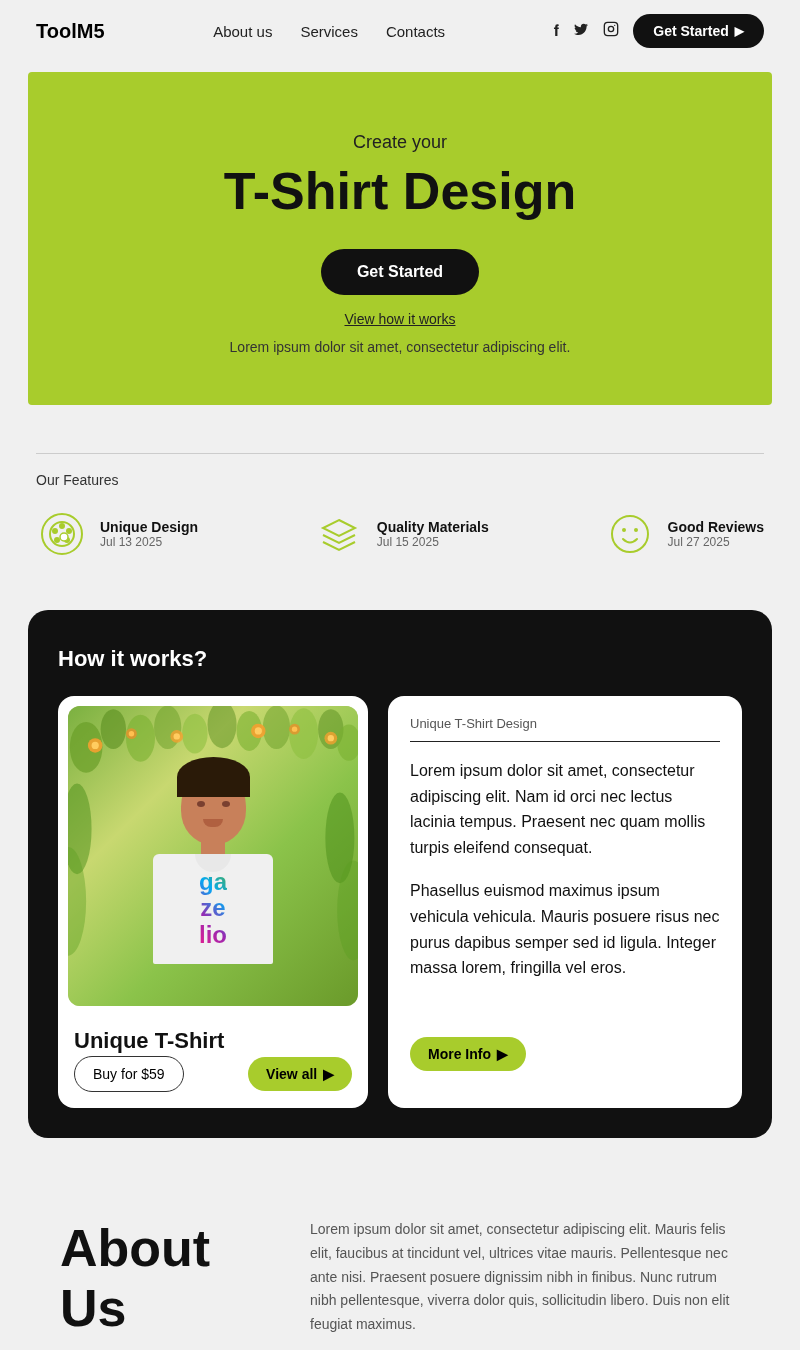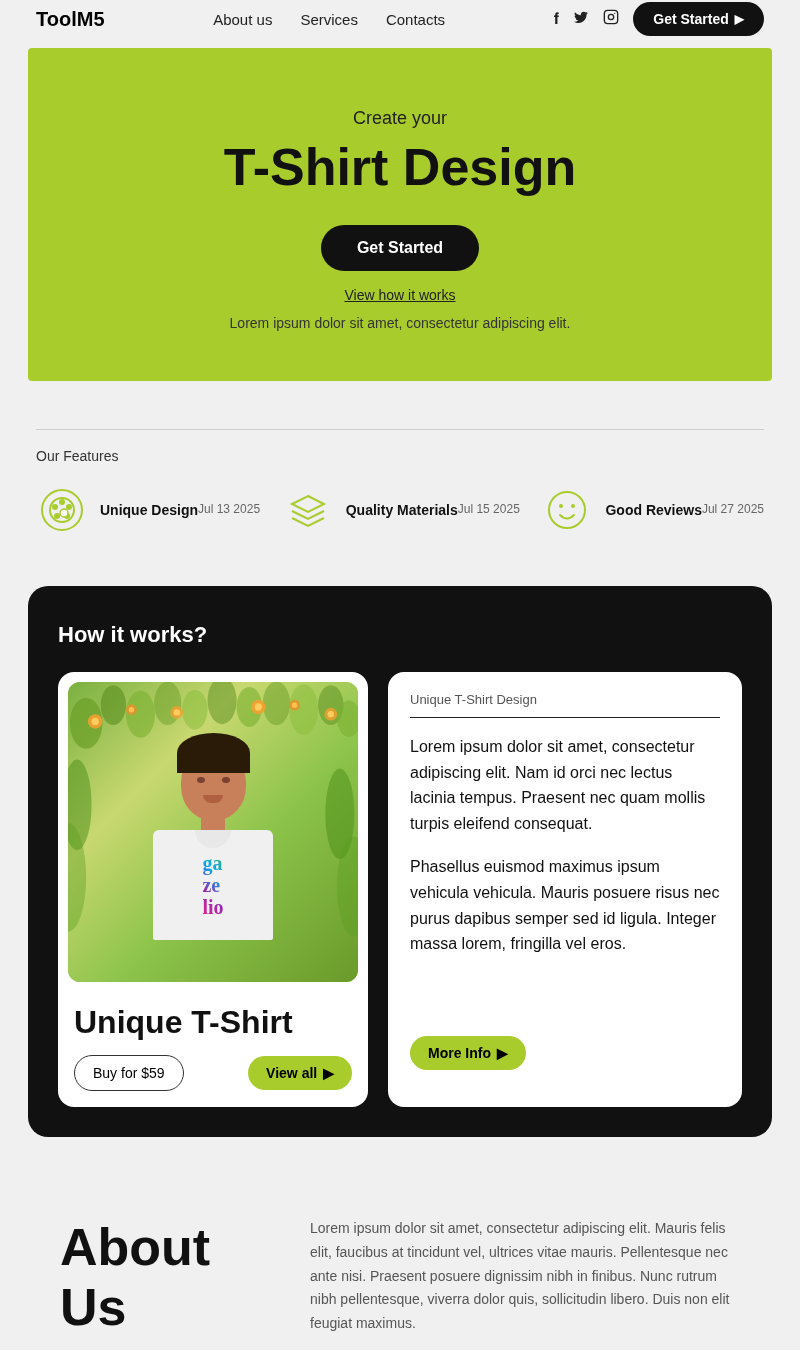--- a/index.html
+++ b/index.html
@@ -3,21 +3,21 @@
   <meta charset="utf-8">
   <style>
     * { box-sizing: border-box; margin: 0; padding: 0; }
     body { font-family: 'Helvetica Neue', Arial, sans-serif; background: #f0f0f0; width: 800px; margin: 0 auto; }
 
     
     .navbar {
       display: flex;
       align-items: center;
       justify-content: space-between;
-      padding: 2px 36px;
+      padding: 14px 36px;
       background: #f0f0f0;
     }
     .navbar-logo { font-weight: 700; font-size: 20px; }
     .navbar-links { display: flex; gap: 28px; align-items: center; }
     .navbar-links a { text-decoration: none; color: #222; font-size: 15px; }
     .navbar-icons { display: flex; gap: 14px; align-items: center; }
     .navbar-icons .icon { font-size: 16px; color: #222; }
     .btn-get-started {
       background: #111;
       color: #fff;
@@ -58,21 +58,21 @@
     .hero-lorem { font-size: 14px; color: #333; }
 
     
     .features-section { padding: 18px 36px 30px 36px; }
     .features-divider { border: none; border-top: 1px solid #ccc; margin-bottom: 18px; }
     .features-title { font-size: 14px; color: #333; margin-bottom: 20px; }
     .features-grid { display: flex; gap: 0; justify-content: space-between; }
     .feature-item { display: flex; align-items: center; gap: 12px; }
     .feature-icon { width: 52px; height: 52px; display: flex; align-items: center; justify-content: center; }
     .feature-icon svg { width: 42px; height: 42px; }
-    .feature-text { display: flex; flex-direction: row; }
+    .feature-text { display: flex; flex-direction: column; }
     .feature-name { font-size: 14px; font-weight: 700; color: #111; }
     .feature-date { font-size: 12px; color: #666; }
 
     
     .how-section { margin: 20px 28px 30px 28px; background: #111; border-radius: 20px; padding: 36px 30px 30px 30px; }
     .how-title { color: #fff; font-size: 22px; font-weight: 700; margin-bottom: 24px; }
     .how-cards { display: flex; gap: 20px; }
     .how-card-left {
       background: #fff;
       border-radius: 16px;
@@ -102,21 +102,21 @@
     }
     .shirt-logo {
       font-size: 22px;
       font-weight: 900;
       background: linear-gradient(45deg, #e91e8c, #9c27b0, #03a9f4, #4caf50);
       -webkit-background-clip: text;
       -webkit-text-fill-color: transparent;
       line-height: 1;
     }
     .how-card-bottom { padding: 12px 16px 16px 16px; }
-    .card-main-title { font-size: 32px; font-weight: 800; color: #111; margin-bottom: 14px; }
+    .card-main-title { font-size: 22px; font-weight: 800; color: #111; margin-bottom: 2px; }
     .card-actions { display: flex; justify-content: space-between; align-items: center; }
     .btn-outline {
       border: 1.5px solid #333;
       background: transparent;
       border-radius: 24px;
       padding: 9px 18px;
       font-size: 14px;
       cursor: pointer;
     }
     .btn-green {
@@ -325,21 +325,21 @@
 
             <div style="width:24px;height:12px;background:#c8805a;margin-top:-2px;z-index:2;"></div>
 
             <div style="width:120px;height:110px;background:#f0f0f0;border-radius:6px 6px 2px 2px;display:flex;align-items:center;justify-content:center;position:relative;overflow:hidden;z-index:2;">
 
               <div style="position:absolute;top:0;left:50%;transform:translateX(-50%);width:36px;height:18px;background:#e8e8e8;border-radius:0 0 18px 18px;"></div>
 
               <div style="position:absolute;top:8px;left:-18px;width:30px;height:60px;background:#f0f0f0;border-radius:8px;transform:rotate(-5deg);"></div>
               <div style="position:absolute;top:8px;right:-18px;width:30px;height:60px;background:#f0f0f0;border-radius:8px;transform:rotate(5deg);"></div>
 
-              <div class="shirt-logo" style="font-size:20px;line-height:1.1;position:relative;z-index:3;font-family:Liberation Serif, serif;">ga<br>ze<br>lio</div>
+              <div class="shirt-logo" style="font-size:24px;line-height:1.1;text-align:center;position:relative;z-index:3;">ga<br>ze<br>lio</div>
             </div>
           </div>
         </div>
       </div>
       <div class="how-card-bottom">
         <h3 class="card-main-title">Unique T-Shirt</h3>
         <div class="card-actions">
           <button class="btn-outline">Buy for $59</button>
           <button class="btn-green">
             <span>View all</span>

